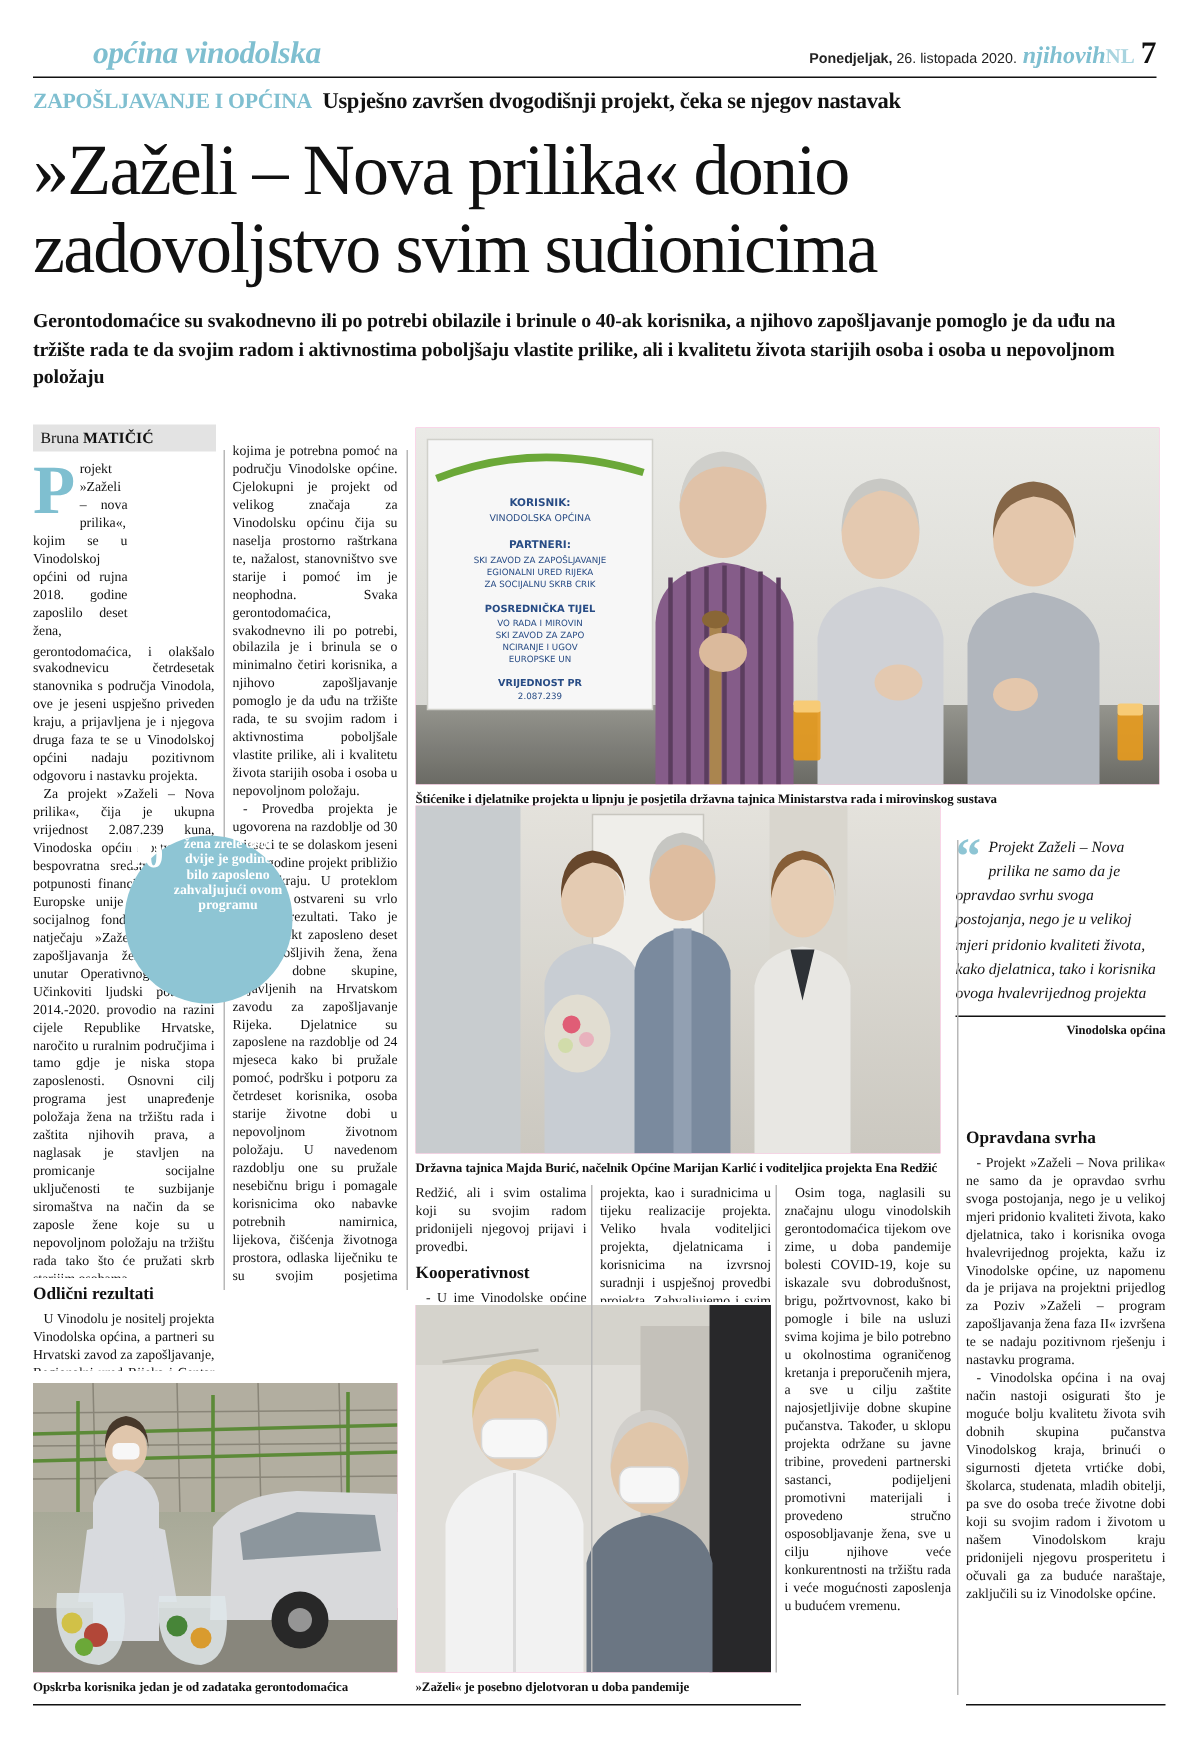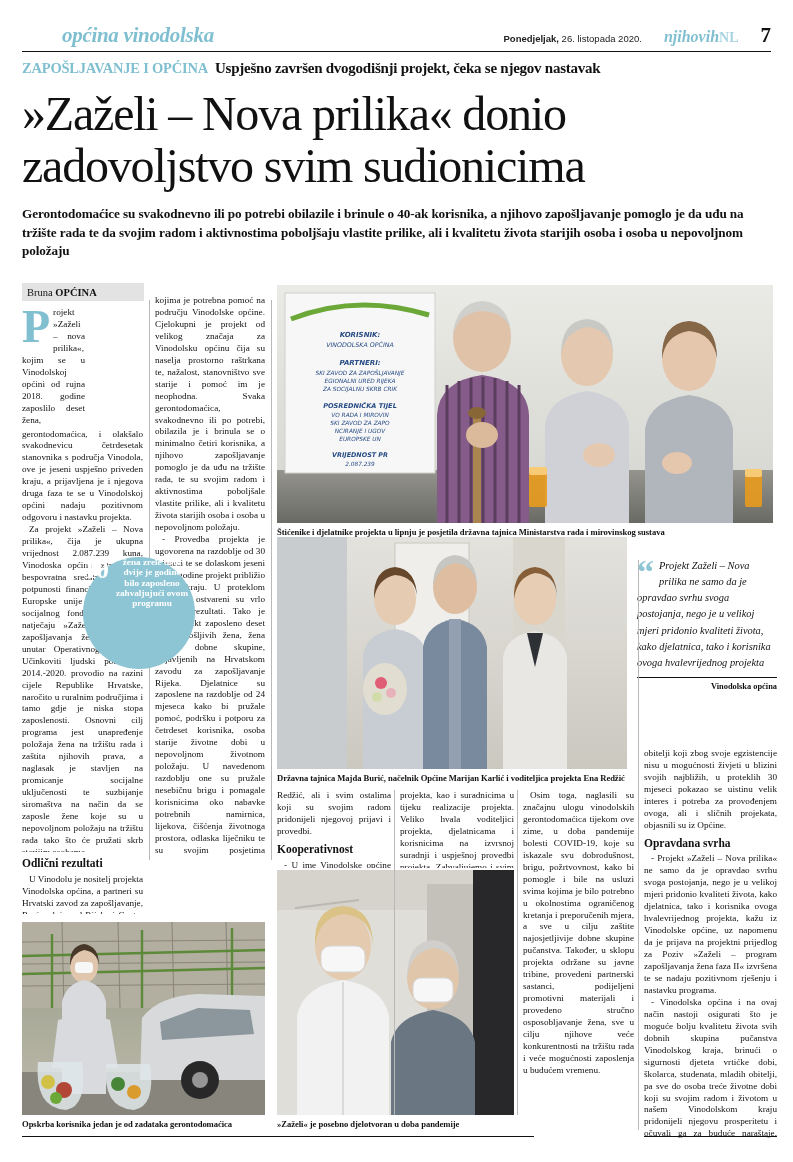--- a/index.html
+++ b/index.html
@@ -16,21 +16,21 @@
   .masthead {
     position: absolute; left: 22px; top: 22px; width: 749px; height: 30px;
     display: flex; align-items: flex-end; justify-content: space-between;
     border-bottom: 1.5px solid #111; padding-bottom: 3px;
   }
   .mast-left {
     font-family: "Liberation Serif", serif;
     font-weight: bold; font-style: italic;
     font-size: 21px; color: #7fbfd0; letter-spacing: -0.3px; margin-left: 40px;
   }
-  .mast-right { display: flex; align-items: baseline; gap: 22px; }
+  .mast-right { display: flex; align-items: baseline; gap: 4px; }
   .mast-date { font-family: "Liberation Sans", sans-serif; font-size: 9.5px; color: #222; }
   .mast-date b { font-weight: bold; }
   .mast-brand {
     font-family: "Liberation Serif", serif; font-weight: bold; font-style: italic;
     font-size: 16px; color: #7fbfd0;
   }
   .mast-brand .nl { font-style: normal; font-size: 14px; color: #a8d4df; }
   .mast-page { font-family: "Liberation Serif", serif; font-weight: bold; font-size: 21px; color: #111; }
 
   
@@ -115,21 +115,21 @@
   }
   .badge .num { font-size: 26px; font-weight: bold; line-height: 1; margin-bottom: 2px; }
   .badge .txt { font-size: 9.2px; font-weight: bold; line-height: 1.12; padding: 0 6px; }
 
   
   .wrap-left {
     float: right; width: 58px; height: 118px; shape-outside: circle(56px at 0 50%);
   }
 
   
-  .photo { position: absolute; overflow: hidden; background: #f9a8d4; font-style: italic; }
+  .photo { position: absolute; overflow: hidden; background: #f9a8d4; }
   .cap {
     position: absolute;
     font-family: "Liberation Serif", serif; font-weight: bold;
     font-size: 8.6px; color: #111; letter-spacing: -0.05px;
   }
 
   
   #photo1 { left: 277px; top: 285px; width: 496px; height: 238px; }
   #cap1 { left: 277px; top: 527px; width: 500px; }
 
@@ -199,21 +199,21 @@
   <div class="kicker-row">
     <span class="kicker">ZAPOŠLJAVANJE I OPĆINA</span>
     <span class="kicker-sub">Uspješno završen dvogodišnji projekt, čeka se njegov nastavak</span>
   </div>
 
   <h1 class="headline">»Zaželi – Nova prilika« donio zadovoljstvo svim sudionicima</h1>
 
   <div class="standfirst">Gerontodomaćice su svakodnevno ili po potrebi obilazile i brinule o 40-ak korisnika, a njihovo zapošljavanje pomoglo je da uđu na tržište rada te da svojim radom i aktivnostima poboljšaju vlastite prilike, ali i kvalitetu života starijih osoba i osoba u nepovoljnom položaju</div>
 
   <div class="byline-box">
-    <span>Bruna</span>&nbsp;<b>OPĆINA</b>
+    <span>Bruna</span>&nbsp;<b>MATIČIĆ</b>
   </div>
 
   <div class="col" id="col1-top">
     <div class="wrap-left" style="height:130px;"></div>
     <p class="noindent dropcap">Projekt »Zaželi – nova prilika«, kojim se u Vinodolskoj općini od rujna 2018. godine zaposlilo deset žena, gerontodomaćica, i olakšalo svakodnevicu četrdesetak stanovnika s područja Vinodola, ove je jeseni uspješno priveden kraju, a prijavljena je i njegova druga faza te se u Vinodolskoj općini nadaju pozitivnom odgovoru i nastavku projekta.</p>
     <p>Za projekt »Zaželi – Nova prilika«, čija je ukupna vrijednost 2.087.239 kuna, Vinodoska općina ostvarila je bespovratna sredstva te je u potpunosti financiran od strane Europske unije iz Europskog socijalnog fonda. Riječ je o natječaju »Zaželi – program zapošljavanja žena« koji se unutar Operativnog programa Učinkoviti ljudski potencijali 2014.-2020. provodio na razini cijele Republike Hrvatske, naročito u ruralnim područjima i tamo gdje je niska stopa zaposlenosti. Osnovni cilj programa jest unapređenje položaja žena na tržištu rada i zaštita njihovih prava, a naglasak je stavljen na promicanje socijalne uključenosti te suzbijanje siromaštva na način da se zaposle žene koje su u nepovoljnom položaju na tržištu rada tako što će pružati skrb starijim osobama.</p>
   </div>
 
   <div class="col" id="col2-top">
     <p class="noindent">kojima je potrebna pomoć na području Vinodolske općine. Cjelokupni je projekt od velikog značaja za Vinodolsku općinu čija su naselja prostorno raštrkana te, nažalost, stanovništvo sve starije i pomoć im je neophodna. Svaka gerontodomaćica, svakodnevno ili po potrebi, obilazila je i brinula se o minimalno četiri korisnika, a njihovo zapošljavanje pomoglo je da uđu na tržište rada, te su svojim radom i aktivnostima poboljšale vlastite prilike, ali i kvalitetu života starijih osoba i osoba u nepovoljnom položaju.</p>
@@ -367,21 +367,20 @@
   <div class="col" id="col4">
     <p class="noindent">projekta, kao i suradnicima u tijeku realizacije projekta. Veliko hvala voditeljici projekta, djelatnicama i korisnicima na izvrsnoj suradnji i uspješnoj provedbi projekta. Zahvaljujemo i svim stanovnicima Vinodolske općine</p>
   </div>
 
   <div class="col" id="col5">
     <p>Osim toga, naglasili su značajnu ulogu vinodolskih gerontodomaćica tijekom ove zime, u doba pandemije bolesti COVID-19, koje su iskazale svu dobrodušnost, brigu, požrtvovnost, kako bi pomogle i bile na usluzi svima kojima je bilo potrebno u okolnostima ograničenog kretanja i preporučenih mjera, a sve u cilju zaštite najosjetljivije dobne skupine pučanstva. Također, u sklopu projekta održane su javne tribine, provedeni partnerski sastanci, podijeljeni promotivni materijali i provedeno stručno osposobljavanje žena, sve u cilju njihove veće konkurentnosti na tržištu rada i veće mogućnosti zaposlenja u budućem vremenu.</p>
 
   </div>
 
   <div class="col" id="col6">
-    <p class="noindent">obitelji koji zbog svoje egzistencije nisu u mogućnosti živjeti u blizini svojih najbližih, u proteklih 30 mjeseci pokazao se uistinu velik interes i potreba za provođenjem ovoga, ali i sličnih projekata, objasnili su iz Općine.</p>
     <div class="subhead">Opravdana svrha</div>
     <p>- Projekt »Zaželi – Nova prilika« ne samo da je opravdao svrhu svoga postojanja, nego je u velikoj mjeri pridonio kvaliteti života, kako djelatnica, tako i korisnika ovoga hvalevrijednog projekta, kažu iz Vinodolske općine, uz napomenu da je prijava na projektni prijedlog za Poziv »Zaželi – program zapošljavanja žena faza II« izvršena te se nadaju pozitivnom rješenju i nastavku programa.</p>
     <p>- Vinodolska općina i na ovaj način nastoji osigurati što je moguće bolju kvalitetu života svih dobnih skupina pučanstva Vinodolskog kraja, brinući o sigurnosti djeteta vrtićke dobi, školarca, studenata, mladih obitelji, pa sve do osoba treće životne dobi koji su svojim radom i životom u našem Vinodolskom kraju pridonijeli njegovu prosperitetu i očuvali ga za buduće naraštaje, zaključili su iz Vinodolske općine.</p>
   </div>
 
   <div class="photo" id="photo3">
     <svg class="ph" viewBox="0 0 243 193" preserveAspectRatio="none">
       <defs>
         <linearGradient id="g3" x1="0" y1="0" x2="0" y2="1">
           <stop offset="0" stop-color="#9aa08a"></stop>

